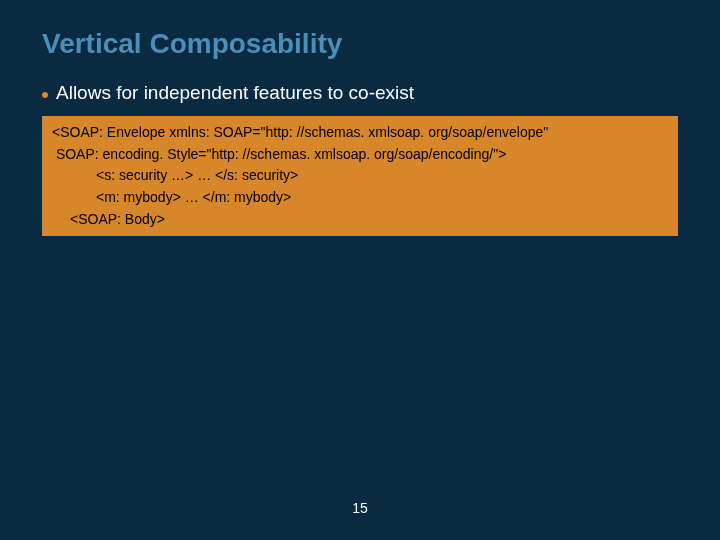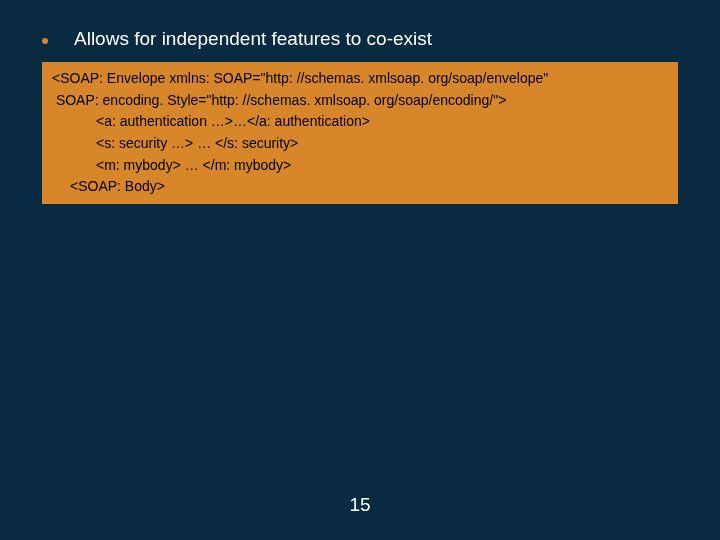--- a/index.html
+++ b/index.html
@@ -19,21 +19,21 @@
   }
   .title {
     color: #4a8fb8;
     font-size: 28px;
     font-weight: bold;
     margin-bottom: 22px;
   }
   .bullet-row {
     display: flex;
     align-items: flex-start;
-    gap: 26px;
+    gap: 8px;
     margin-bottom: 12px;
   }
   .bullet-dot {
     width: 6px;
     height: 6px;
     border-radius: 50%;
     background: #d8862a;
     margin-top: 10px;
     flex: 0 0 auto;
   }
@@ -52,38 +52,38 @@
   .code-line { white-space: pre; }
   .ind1 { padding-left: 18px; }
   .ind2 { padding-left: 44px; }
   .page-num {
     position: absolute;
     bottom: 24px;
     left: 0;
     width: 100%;
     text-align: center;
     color: #ffffff;
-    font-size: 19px;
+    font-size: 14px;
   }
 </style>
 </head>
 <body>
 
 <div class="slide">
 
+  <div class="title">Vertical Composability</div>
 
   <div class="bullet-row">
     <div class="bullet-dot"></div>
     <div class="bullet-text">Allows for independent features to co-exist</div>
   </div>
 
   <div class="code-block">
     <div class="code-line">&lt;SOAP: Envelope xmlns: SOAP="http: //schemas. xmlsoap. org/soap/envelope"</div>
     <div class="code-line"> SOAP: encoding. Style="http: //schemas. xmlsoap. org/soap/encoding/"&gt;</div>
-    <div class="code-line ind2">&lt;a: authentication …&gt;…&lt;/a: authentication&gt;</div>
     <div class="code-line ind2">&lt;s: security …&gt; … &lt;/s: security&gt;</div>
     <div class="code-line ind2">&lt;m: mybody&gt; … &lt;/m: mybody&gt;</div>
     <div class="code-line ind1">&lt;SOAP: Body&gt;</div>
   </div>
 
   <div class="page-num">15</div>
 
 </div>
 
 </body></html>

